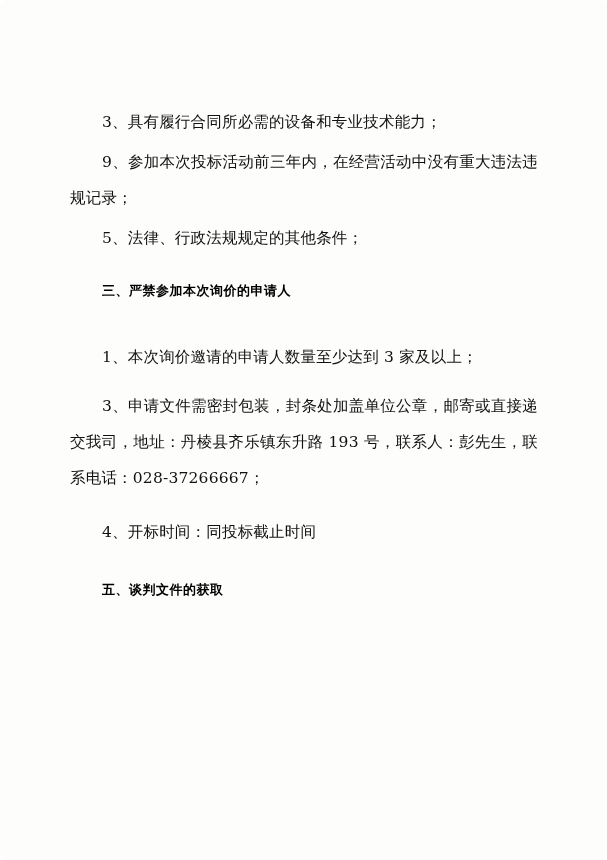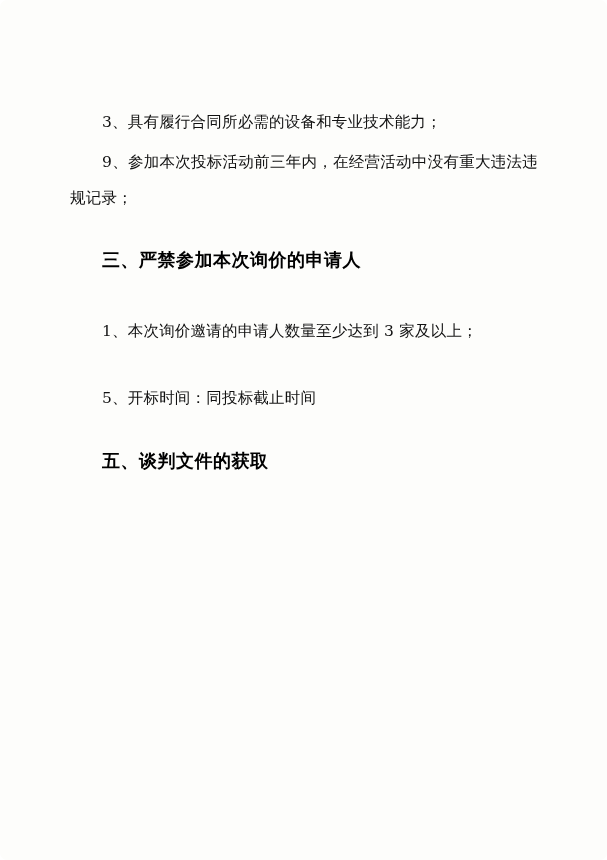--- a/index.html
+++ b/index.html
@@ -34,48 +34,50 @@
     text-align: justify;
     text-justify: inter-ideograph;
     margin: 0 0 0 0;
     letter-spacing: 0.2px;
     color: #111;
   }
   .indent {
     text-indent: 32px;
   }
   .heading {
-    font-size: 18px;
+    font-size: 13px;
     line-height: 36px;
     font-weight: bold;
     text-indent: 32px;
     color: #000;
     letter-spacing: 0.5px;
   }
   .gap-sm { height: 4px; }
   .gap-md { height: 9px; }
 </style>
 </head>
 <body>
 
 <div class="page">
   <div class="content">
 
     <p class="para indent">3、具有履行合同所必需的设备和专业技术能力；</p>
     <div class="gap-sm"></div>
     <p class="para indent">9、参加本次投标活动前三年内，在经营活动中没有重大违法违规记录；</p>
     <div class="gap-sm"></div>
+    <p class="para indent">5、法律、行政法规规定的其他条件；</p>
     <div class="gap-sm"></div>
     <p class="heading">三、严禁参加本次询价的申请人</p>
     <div class="gap-sm"></div>
     <div class="gap-md"></div>
     <div class="gap-sm"></div>
     <p class="para indent">1、本次询价邀请的申请人数量至少达到 3 家及以上；</p>
     <div class="gap-sm"></div>
     <div class="gap-md"></div>
+    <p class="para indent">3、申请文件需密封包装，封条处加盖单位公章，邮寄或直接递交我司，地址：丹棱县齐乐镇东升路 193 号，联系人：彭先生，联系电话：028-37266667；</p>
     <div class="gap-md"></div>
     <div class="gap-md"></div>
-    <p class="para indent">5、开标时间：同投标截止时间</p>
+    <p class="para indent">4、开标时间：同投标截止时间</p>
     <div class="gap-md"></div>
     <p class="heading">五、谈判文件的获取</p>
 
   </div>
 </div>
 
 </body></html>

